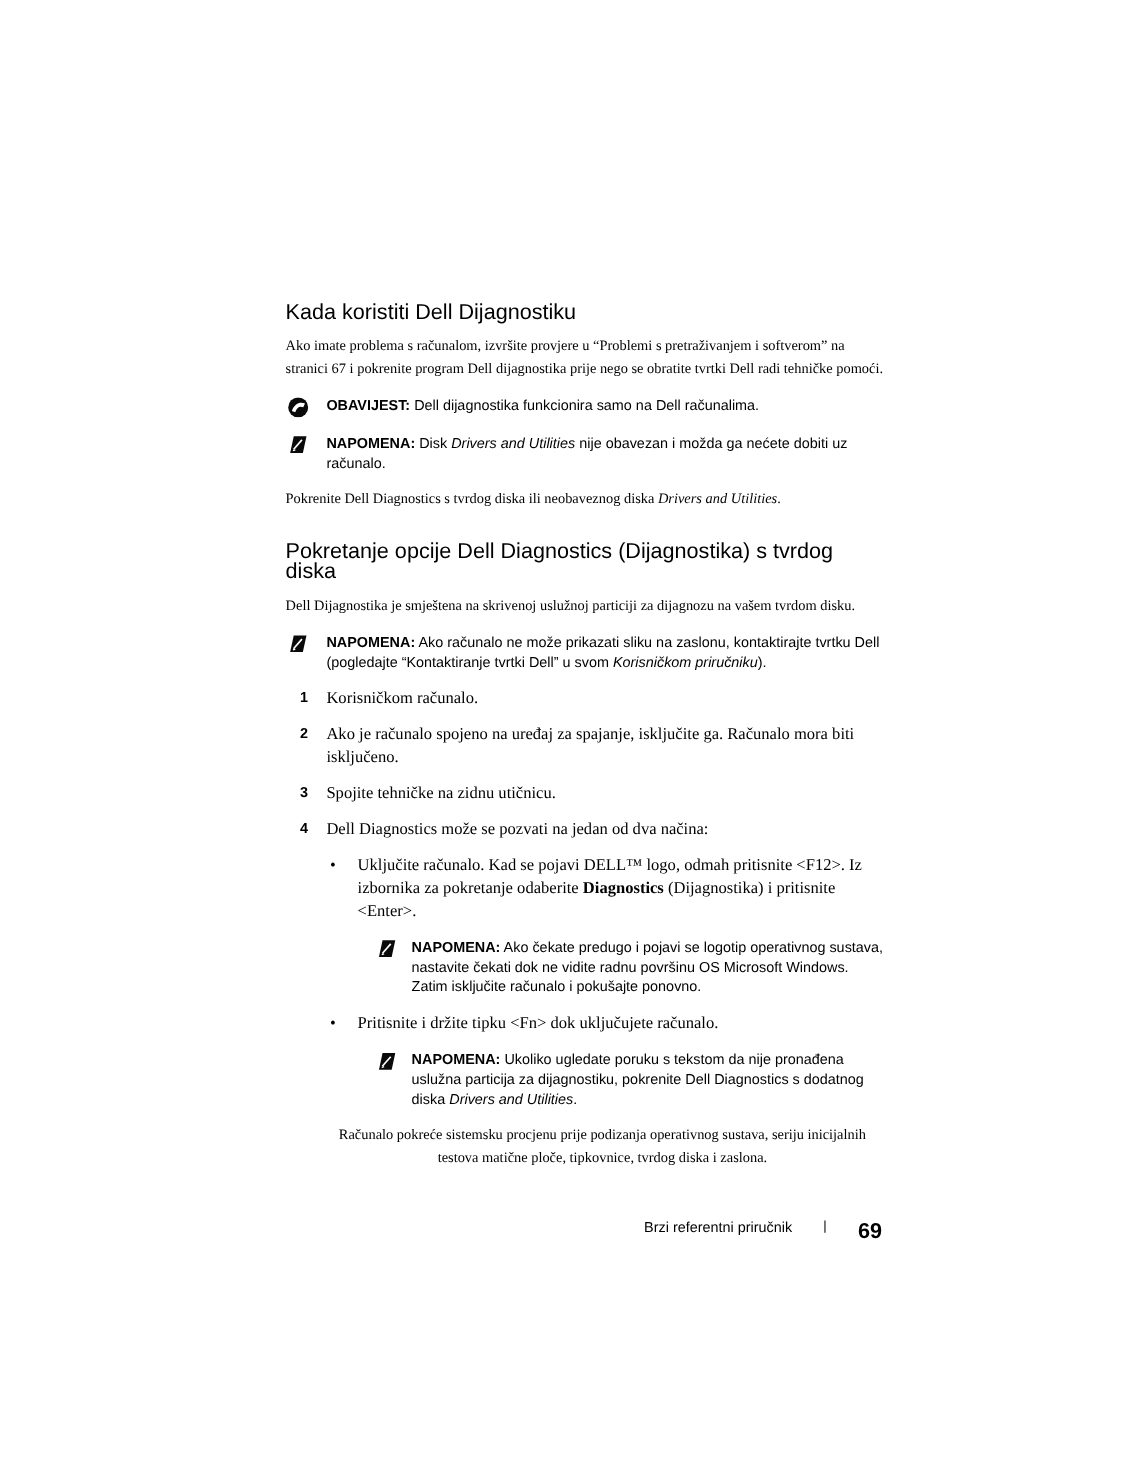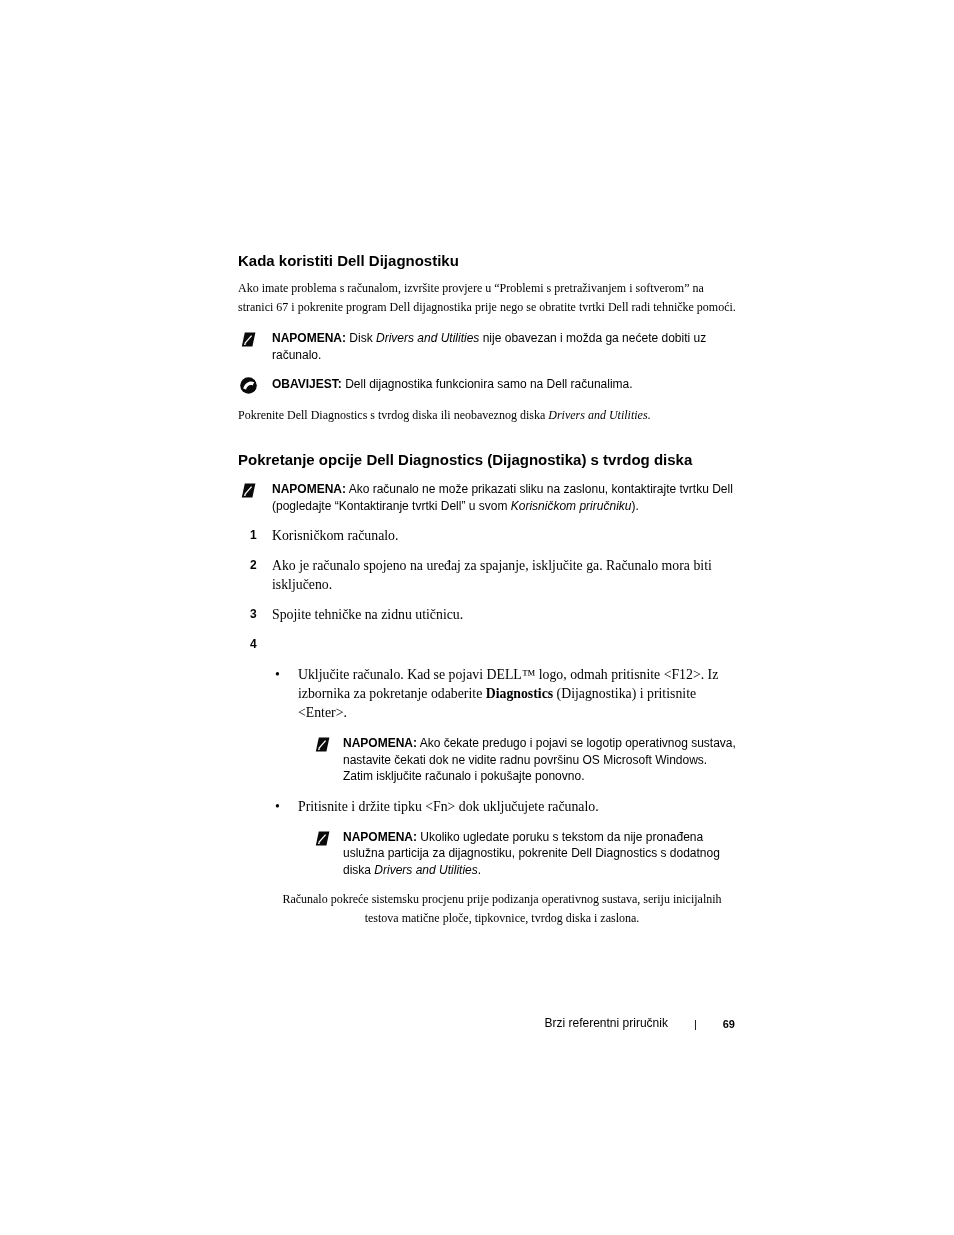--- a/index.html
+++ b/index.html
@@ -7,22 +7,22 @@
   body {
     background:#ffffff;
     position:relative;
     font-family:"Liberation Serif", serif;
     color:#000;
     overflow:hidden;
   }
   .content { position:absolute; left:238px; top:252px; width:500px; }
   .h {
     font-family:"Liberation Sans", sans-serif;
-    font-weight:bold;
-    font-size:15px;
+    font-weight:normal;
+    font-size:18px;
     line-height:17px;
     margin-bottom:10px;
   }
   .h2 { margin-top:26px; }
   p.body { font-size:12px; line-height:19px; margin-bottom:11px; }
   p.body i, .note i { font-style:italic; }
   .note {
     display:flex;
     margin:13px 0 12px 2px;
     font-family:"Liberation Sans", sans-serif;
@@ -52,62 +52,63 @@
   .note.nested .ntext { max-width:430px; }
   .indent34 { margin-left:34px; }
   .indent34 p.body { max-width:460px;text-align:center; }
   .footer {
     position:absolute;
     top:1016px;
     left:0;
     width:735px;
     display:flex;
     justify-content:flex-end;
-    align-items:flex-end;
+    align-items:flex-start;
     font-family:"Liberation Sans", sans-serif;
     font-size:12px;
   }
   .footer .sep { margin:0 26px; font-size:11px; }
-  .footer .pageno { font-weight:bold; font-size:11px; }
+  .footer .pageno { font-weight:bold; font-size:18px; }
 </style>
 </head>
 <body>
 
 <main class="content">
 
   <h1 class="h">Kada koristiti Dell Dijagnostiku</h1>
 
   <p class="body"><span>Ako imate problema s računalom, izvršite provjere u “Problemi s pretraživanjem i softverom” na stranici 67 i pokrenite program Dell dijagnostika prije nego se obratite tvrtki Dell radi tehničke pomoći.</span></p>
 
 
   <div class="note">
     <span class="icon">
       <svg width="17" height="17" viewBox="0 0 17 17">
+        <circle cx="8.5" cy="8.5" r="8.3" fill="#0a0a0a"></circle>
+        <path d="M3.2 11.4 C5.4 5.2 10.2 3.4 14.2 5.3 L12.7 8.4 C9.8 7.1 7.3 8.4 6.0 12.6 Z" fill="#ffffff"></path>
+      </svg>
+    </span>
+    <p class="ntext"><b>OBAVIJEST:</b><span> Dell dijagnostika funkcionira samo na Dell računalima.</span></p>
+  </div>
+
+  <div class="note">
+    <span class="icon">
+      <svg width="17" height="17" viewBox="0 0 17 17">
         <path d="M1.8 15.4 L4.8 1.6 L15.4 1.6 L12.4 15.4 Z" fill="#0a0a0a"></path>
         <path d="M4.6 12.6 L11.6 4.6" stroke="#ffffff" stroke-width="1.4" fill="none"></path>
         <path d="M4.1 13.6 L6.1 12.9" stroke="#ffffff" stroke-width="1" fill="none"></path>
       </svg>
     </span>
     <p class="ntext"><b>NAPOMENA:</b><span> Disk </span><i>Drivers and Utilities</i><span> nije obavezan i možda ga nećete dobiti uz računalo.</span></p>
   </div>
 
-  <div class="note">
-    <span class="icon">
-      <svg width="17" height="17" viewBox="0 0 17 17">
-        <circle cx="8.5" cy="8.5" r="8.3" fill="#0a0a0a"></circle>
-        <path d="M3.2 11.4 C5.4 5.2 10.2 3.4 14.2 5.3 L12.7 8.4 C9.8 7.1 7.3 8.4 6.0 12.6 Z" fill="#ffffff"></path>
-      </svg>
-    </span>
-    <p class="ntext"><b>OBAVIJEST:</b><span> Dell dijagnostika funkcionira samo na Dell računalima.</span></p>
-  </div>
-
   <p class="body"><span>Pokrenite Dell Diagnostics s tvrdog diska ili neobaveznog diska </span><i>Drivers and Utilities</i><span>.</span></p>
 
   <h2 class="h h2">Pokretanje opcije Dell Diagnostics (Dijagnostika) s tvrdog diska</h2>
 
+  <p class="body"><span>Dell Dijagnostika je smještena na skrivenoj uslužnoj particiji za dijagnozu na vašem tvrdom disku.</span></p>
 
   <div class="note">
     <span class="icon">
       <svg width="17" height="17" viewBox="0 0 17 17">
         <path d="M1.8 15.4 L4.8 1.6 L15.4 1.6 L12.4 15.4 Z" fill="#0a0a0a"></path>
         <path d="M4.6 12.6 L11.6 4.6" stroke="#ffffff" stroke-width="1.4" fill="none"></path>
         <path d="M4.1 13.6 L6.1 12.9" stroke="#ffffff" stroke-width="1" fill="none"></path>
       </svg>
     </span>
     <p class="ntext"><b>NAPOMENA:</b><span> Ako računalo ne može prikazati sliku na zaslonu, kontaktirajte tvrtku Dell (pogledajte “Kontaktiranje tvrtki Dell” u svom </span><i>Korisničkom priručniku</i><span>).</span></p>
@@ -121,20 +122,21 @@
     <div class="li">
       <span class="num">2</span>
       <span class="litext">Ako je računalo spojeno na uređaj za spajanje, isključite ga. Računalo mora biti isključeno.</span>
     </div>
     <div class="li">
       <span class="num">3</span>
       <span class="litext">Spojite tehničke na zidnu utičnicu.</span>
     </div>
     <div class="li">
       <span class="num">4</span>
+      <span class="litext">Dell Diagnostics može se pozvati na jedan od dva načina:</span>
     </div>
   </div>
 
   <div class="bullets">
 
     <div class="bullet">
       <span class="marker">•</span>
       <p class="btext"><span>Uključite računalo. Kad se pojavi DELL™ logo, odmah pritisnite &lt;F12&gt;. Iz izbornika za pokretanje odaberite </span><b>Diagnostics</b><span> (Dijagnostika) i pritisnite &lt;Enter&gt;.</span></p>
     </div>
 

